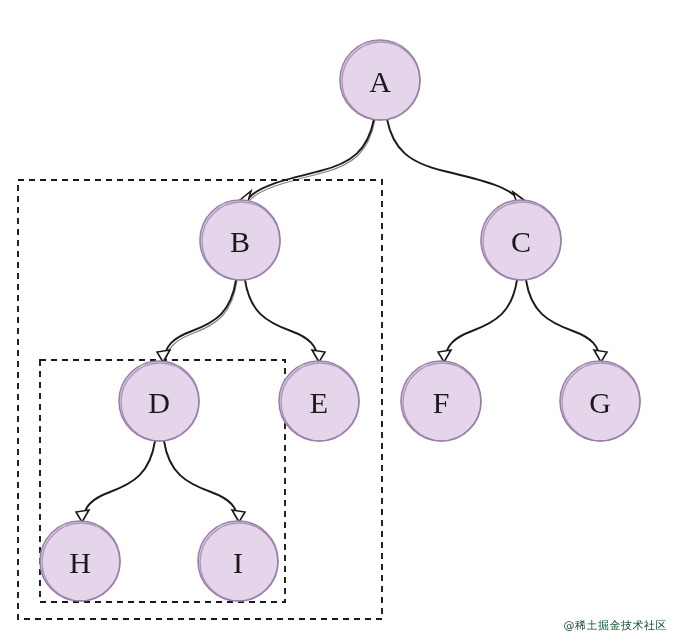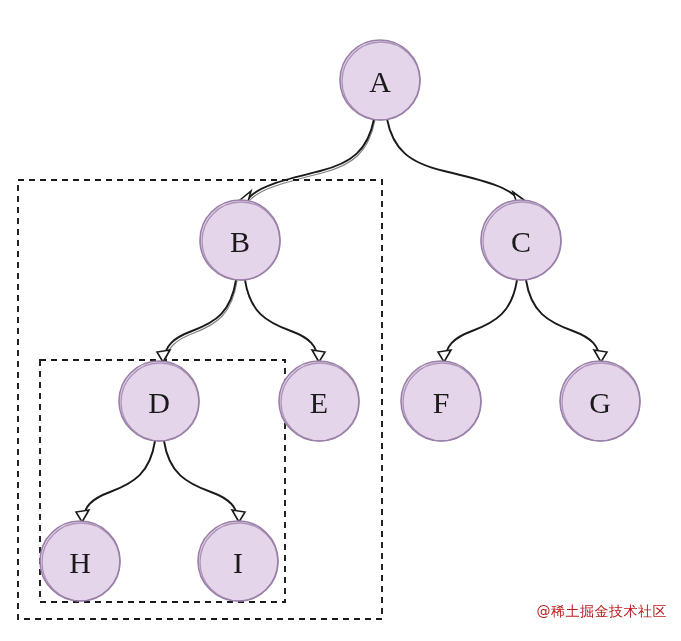--- a/index.html
+++ b/index.html
@@ -63,24 +63,24 @@
   }
   .group-box {
     fill: none;
     stroke: #1a1a1a;
     stroke-width: 1.9;
     stroke-dasharray: 6 5;
   }
   .watermark {
     position: absolute;
     right: 14px;
-    bottom: 20px;
+    bottom: 8px;
     font-family: "DejaVu Sans", sans-serif;
-    font-size: 14px;
-    color: #b91c1c;
+    font-size: 11px;
+    color: #14532d;
     letter-spacing: 0.5px;
     white-space: nowrap;
     user-select: none;
   }
 </style>
 </head>
 <body>
 
 <div id="diagram-canvas">
 

